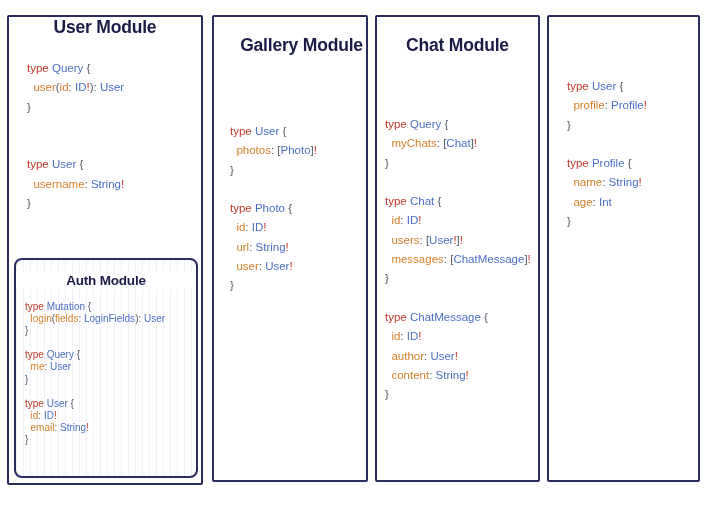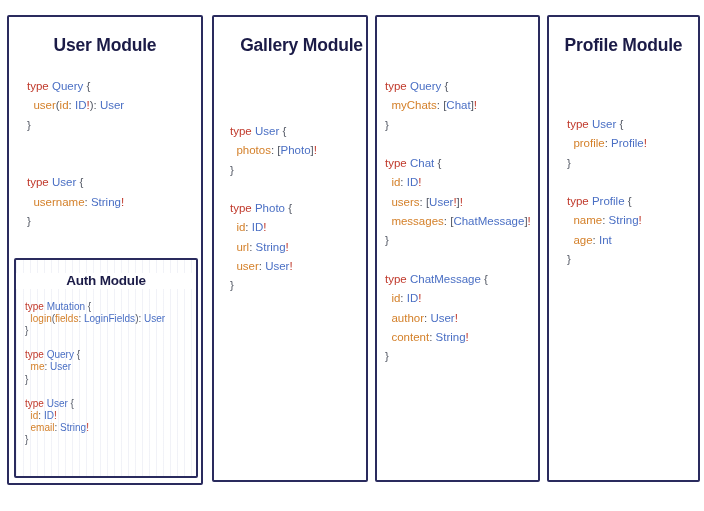--- a/index.html
+++ b/index.html
@@ -41,56 +41,56 @@
   .t{color:#4a6fc4;}        
   .f{color:#d4802a;}        
   .p{color:#555a66;}        
   .b{color:#c0392b;}        
 
   
   #auth-module{
     position:absolute;
     box-sizing:border-box;
     border:2.5px solid #2a2b5e;
-    border-radius:2px;
+    border-radius:8px;
     background:
       repeating-linear-gradient(90deg,
         rgba(120,130,180,0.10) 0px,
         rgba(120,130,180,0.10) 1px,
         rgba(255,255,255,0) 1px,
         rgba(255,255,255,0) 7px),
       #ffffff;
     overflow:hidden;
   }
   #auth-module .panel-title{
     background:#ffffff;
   }
 </style>
 </head>
 <body>
 
 <div id="stage">
 
   <div class="panel" id="p-user" style="left:7px;top:15px;width:196px;height:470px;">
-    <div class="panel-title title-lg" style="margin-top:18px;">User Module</div>
+    <div class="panel-title title-lg" style="">User Module</div>
     <div class="code code-lg" style="margin:22px 0 0 18px;"><div><span class="k">type </span><span class="t">Query</span><span class="p"> {</span></div><div><span class="p">  </span><span class="f">user</span><span class="p">(</span><span class="f">id</span><span class="p">: </span><span class="t">ID</span><span class="b">!</span><span class="p">): </span><span class="t">User</span></div><div><span class="p">}</span></div><div>&nbsp;</div><div>&nbsp;</div><div><span class="k">type </span><span class="t">User</span><span class="p"> {</span></div><div><span class="p">  </span><span class="f">username</span><span class="p">: </span><span class="t">String</span><span class="b">!</span></div><div><span class="p">}</span></div></div>
 
     <div id="auth-module" style="left:5px;top:241px;width:184px;height:220px;">
       <div class="panel-title title-sm" style="margin-top:13px;">Auth Module</div>
       <div class="code code-sm" style="margin:12px 0 0 9px;"><div><span class="k">type </span><span class="t">Mutation</span><span class="p"> {</span></div><div><span class="p">  </span><span class="f">login</span><span class="p">(</span><span class="f">fields</span><span class="p">: </span><span class="t">LoginFields</span><span class="p">): </span><span class="t">User</span></div><div><span class="p">}</span></div><div>&nbsp;</div><div><span class="k">type </span><span class="t">Query</span><span class="p"> {</span></div><div><span class="p">  </span><span class="f">me</span><span class="p">: </span><span class="t">User</span></div><div><span class="p">}</span></div><div>&nbsp;</div><div><span class="k">type </span><span class="t">User</span><span class="p"> {</span></div><div><span class="p">  </span><span class="f">id</span><span class="p">: </span><span class="t">ID</span><span class="b">!</span></div><div><span class="p">  </span><span class="f">email</span><span class="p">: </span><span class="t">String</span><span class="b">!</span></div><div><span class="p">}</span></div></div>
     </div>
   </div>
 
   <div class="panel" id="p-gallery" style="left:212px;top:15px;width:156px;height:467px;">
     <div class="panel-title title-lg" style="margin-top:18px;margin-left:23px;">Gallery Module</div>
     <div class="code code-lg" style="margin:67px 0 0 16px;"><div><span class="k">type </span><span class="t">User</span><span class="p"> {</span></div><div><span class="p">  </span><span class="f">photos</span><span class="p">: [</span><span class="t">Photo</span><span class="p">]</span><span class="b">!</span></div><div><span class="p">}</span></div><div>&nbsp;</div><div><span class="k">type </span><span class="t">Photo</span><span class="p"> {</span></div><div><span class="p">  </span><span class="f">id</span><span class="p">: </span><span class="t">ID</span><span class="b">!</span></div><div><span class="p">  </span><span class="f">url</span><span class="p">: </span><span class="t">String</span><span class="b">!</span></div><div><span class="p">  </span><span class="f">user</span><span class="p">: </span><span class="t">User</span><span class="b">!</span></div><div><span class="p">}</span></div></div>
   </div>
 
   <div class="panel" id="p-chat" style="left:375px;top:15px;width:165px;height:467px;">
+    <div class="panel-title title-lg" style="margin-top:18px;">Chat Module</div>
     <div class="code code-lg" style="margin:60px 0 0 8px;"><div><span class="k">type </span><span class="t">Query</span><span class="p"> {</span></div><div><span class="p">  </span><span class="f">myChats</span><span class="p">: [</span><span class="t">Chat</span><span class="p">]</span><span class="b">!</span></div><div><span class="p">}</span></div><div>&nbsp;</div><div><span class="k">type </span><span class="t">Chat</span><span class="p"> {</span></div><div><span class="p">  </span><span class="f">id</span><span class="p">: </span><span class="t">ID</span><span class="b">!</span></div><div><span class="p">  </span><span class="f">users</span><span class="p">: [</span><span class="t">User</span><span class="b">!</span><span class="p">]</span><span class="b">!</span></div><div><span class="p">  </span><span class="f">messages</span><span class="p">: [</span><span class="t">ChatMessage</span><span class="p">]</span><span class="b">!</span></div><div><span class="p">}</span></div><div>&nbsp;</div><div><span class="k">type </span><span class="t">ChatMessage</span><span class="p"> {</span></div><div><span class="p">  </span><span class="f">id</span><span class="p">: </span><span class="t">ID</span><span class="b">!</span></div><div><span class="p">  </span><span class="f">author</span><span class="p">: </span><span class="t">User</span><span class="b">!</span></div><div><span class="p">  </span><span class="f">content</span><span class="p">: </span><span class="t">String</span><span class="b">!</span></div><div><span class="p">}</span></div></div>
   </div>
 
   <div class="panel" id="p-profile" style="left:547px;top:15px;width:153px;height:467px;">
-    <div class="panel-title title-lg" style="margin-top:18px;">Profile Module</div>
     <div class="code code-lg" style="margin:60px 0 0 18px;"><div><span class="k">type </span><span class="t">User</span><span class="p"> {</span></div><div><span class="p">  </span><span class="f">profile</span><span class="p">: </span><span class="t">Profile</span><span class="b">!</span></div><div><span class="p">}</span></div><div>&nbsp;</div><div><span class="k">type </span><span class="t">Profile</span><span class="p"> {</span></div><div><span class="p">  </span><span class="f">name</span><span class="p">: </span><span class="t">String</span><span class="b">!</span></div><div><span class="p">  </span><span class="f">age</span><span class="p">: </span><span class="t">Int</span></div><div><span class="p">}</span></div></div>
   </div>
 
 </div>
 
 </body></html>

